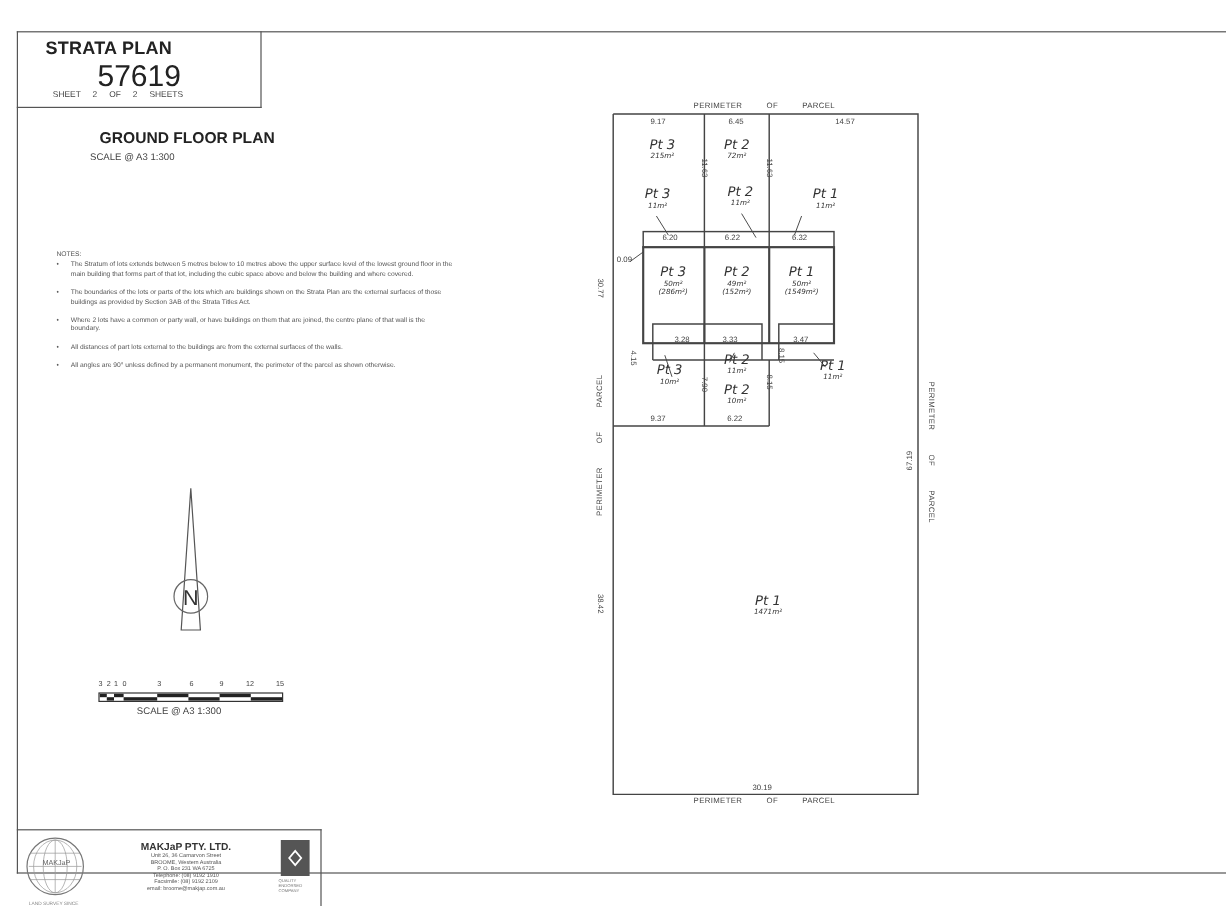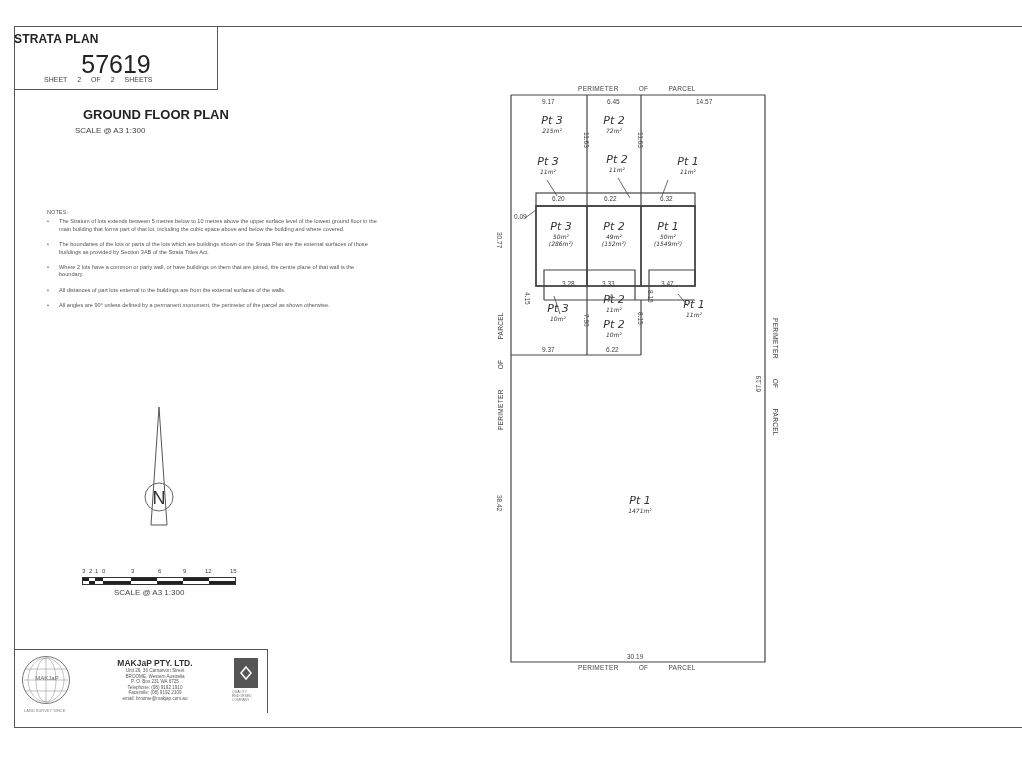--- a/index.html
+++ b/index.html
@@ -3,36 +3,36 @@
 <meta charset="utf-8">
 <style>
   html, body { margin:0; padding:0; }
   body { width:1022px; height:767px; background:#ffffff; position:relative; overflow:hidden;
          font-family:"Liberation Sans", sans-serif; color:#222; }
   .abs { position:absolute; }
   .sheet { position:absolute; left:14px; top:26px; width:1010px; height:702px;
            border:1.5px solid #555; border-right:none; box-sizing:border-box; }
   .titlebox { position:absolute; left:14px; top:26px; width:204px; height:64px;
               border-right:1.5px solid #555; border-bottom:1.5px solid #555; box-sizing:border-box; }
-  .tb-label { position:absolute; left:0; top:6px; font-size:12px; font-weight:bold; letter-spacing:0.2px; }
+  .tb-label { position:absolute; left:24px; top:6px; font-size:15px; font-weight:bold; letter-spacing:0.2px; }
   .tb-number { position:absolute; left:0; width:204px; top:24px; text-align:center; font-size:25px; }
   .tb-sheet { position:absolute; left:30px; top:50px; font-size:7px; color:#444; word-spacing:8px; }
   .plan-title { position:absolute; left:43px; top:107px; font-size:13px; font-weight:bold;margin-left:40px; }
   .plan-scale { position:absolute; left:75px; top:126px; font-size:8px; color:#444; }
   .notes { position:absolute; left:47px; top:209px; width:330px; font-size:5.6px; color:#555; line-height:7.4px; }
   .notes .nh { margin-bottom:2px; }
   .notes .ni { display:flex; margin-bottom:8px; }
   .notes .bul { width:12px; flex:none; }
   .compass { position:absolute; left:135px; top:405px; }
   .scalebar { position:absolute; left:80px; top:568px; }
   .scalebar .ticks { font-size:6px; color:#444; position:relative; height:9px; width:160px; }
   .scalebar .ticks span { position:absolute; top:0; }
   .scalebar .bar { width:152px; height:6px; border:1px solid #333; position:relative; margin-left:2px; }
   .scalebar .cap { font-size:8px; color:#444; margin-top:3px; margin-left:34px; }
-  .footer { position:absolute; left:14px; top:649px; width:254px; height:64px;
+  .footer { position:absolute; left:14px; top:691px; width:254px; height:64px;
             border-top:1.5px solid #555; border-right:1.5px solid #555; box-sizing:border-box; }
   .globe { position:absolute; left:8px; top:6px; width:48px; height:48px; border-radius:50%;
            border:1px solid #777; box-sizing:border-box; }
   .globe-text { position:absolute; left:0; width:48px; top:18px; text-align:center; font-size:6px; color:#666; }
   .globe-cap { position:absolute; left:10px; top:58px; font-size:4px; color:#888; }
   .company { position:absolute; left:86px; top:8px; width:110px; text-align:center; }
   .company .cn { font-size:8.5px; font-weight:bold; color:#333; }
   .company .cl { font-size:4.6px; color:#555; line-height:5.6px; }
   .cert { position:absolute; left:220px; top:8px; width:24px; height:30px; background:#555; }
   .cert-cap { position:absolute; left:218px; top:40px; font-size:3.5px; color:#777; width:30px; line-height:4px; }

